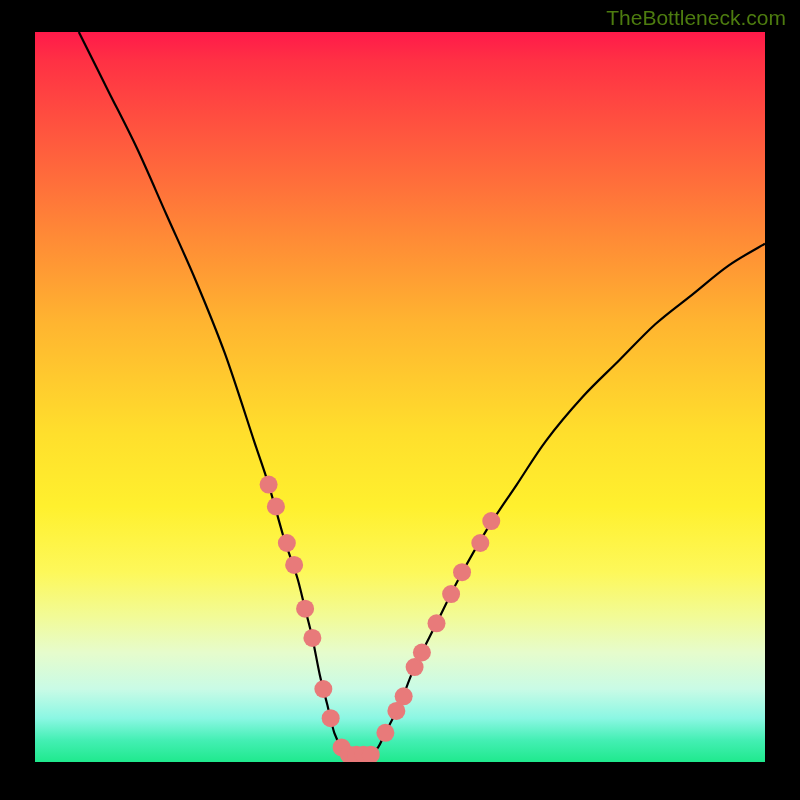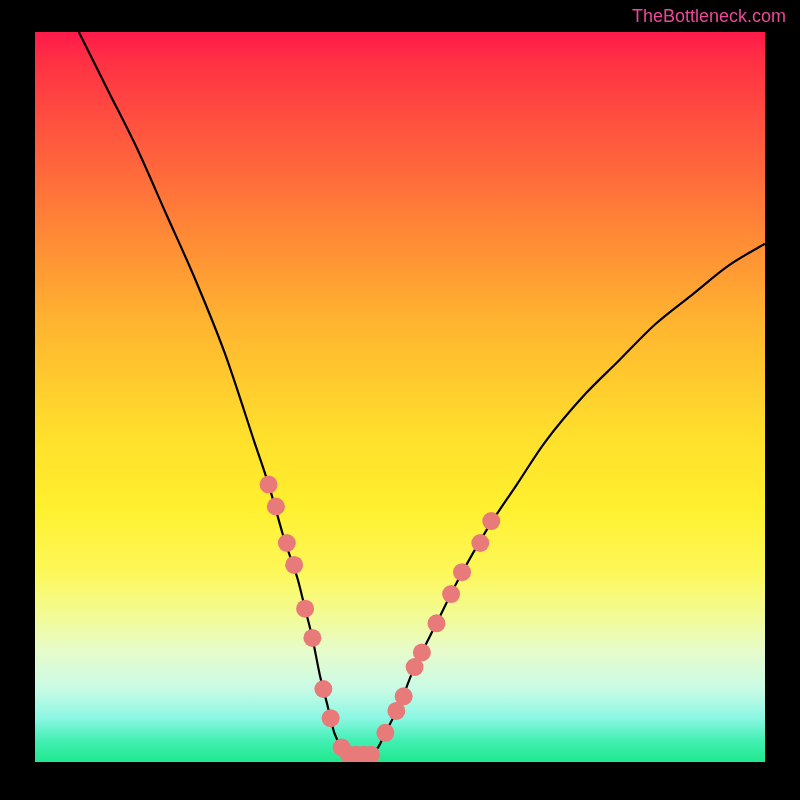--- a/index.html
+++ b/index.html
@@ -8,22 +8,22 @@
     height: 800px;
     background: #000;
     position: relative;
     overflow: hidden;
     font-family: Arial, sans-serif;
   }
   .watermark {
     position: absolute;
     top: 6px;
     right: 14px;
-    color: #ec4899;
-    font-size: 18px;
+    color: #4d7c0f;
+    font-size: 21px;
     font-weight: 500;
     z-index: 10;
   }
   .plot-area {
     position: absolute;
     left: 35px;
     top: 32px;
     width: 730px;
     height: 730px;
     background: linear-gradient(to bottom,

